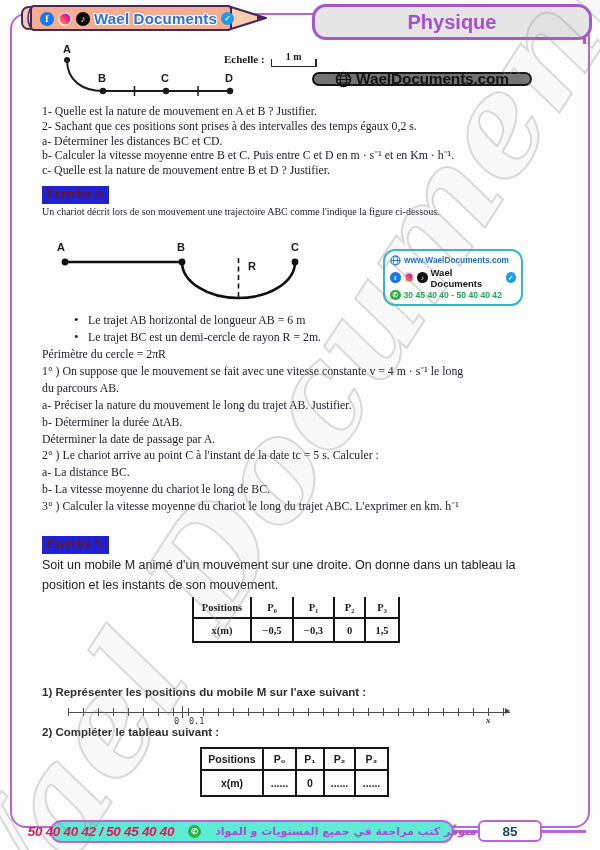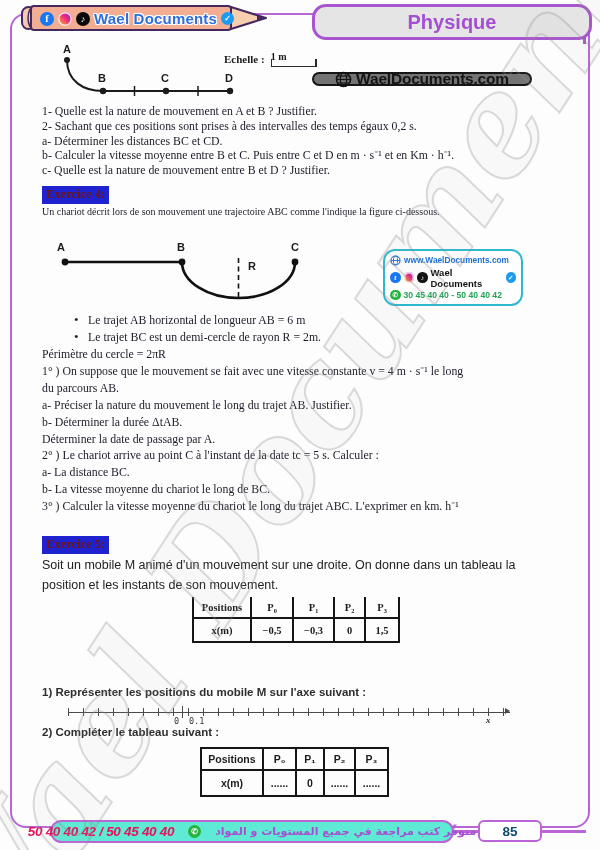--- a/index.html
+++ b/index.html
@@ -30,21 +30,21 @@
                  justify-content:center; z-index:5; }
   .subject-box span { font:700 20px "Liberation Sans", sans-serif; color:#a44fd2; }
   .subject-hook { position:absolute; left:583px; top:28px; width:3px; height:16px; background:#a855cf; z-index:4; }
 
   
   .fig1 { position:absolute; left:45px; top:42px; z-index:2; }
   .fig-label { font:700 11px "Liberation Sans", sans-serif; fill:#1b1b1b; }
   .scale { position:absolute; left:224px; top:53px; display:flex; gap:6px; align-items:flex-start; z-index:2; }
   .scale-label { font:700 11px "Liberation Serif", serif; color:#1b1b1b; }
   .scale-bar { position:relative; width:46px; height:14px; margin-top:1px; }
-  .scale-bar .val { position:absolute; left:0; right:0; top:-3px; 
+  .scale-bar .val { position:absolute; left:0; right:0; top:-3px; text-align:center;
                     font:700 10px "Liberation Serif", serif; color:#1b1b1b; }
   .scale-bar .bar { position:absolute; left:0; right:0; bottom:1px; border-bottom:1.5px solid #2a2a2a; }
   .scale-bar .bar::before, .scale-bar .bar::after { content:""; position:absolute; bottom:-1px; width:1.5px; height:8px; background:#2a2a2a; }
   .scale-bar .bar::before { left:0; } .scale-bar .bar::after { right:0; }
 
   .site-badge { position:absolute; left:312px; top:72px; width:220px; height:14px; background:#737373;
                 border:2.5px solid #161616; border-radius:15px; display:flex; align-items:center;
                 justify-content:center; gap:4px; z-index:2; }
   .site-badge span { font:700 15.5px "Liberation Sans", sans-serif; color:#131313; letter-spacing:-.2px; }
 

